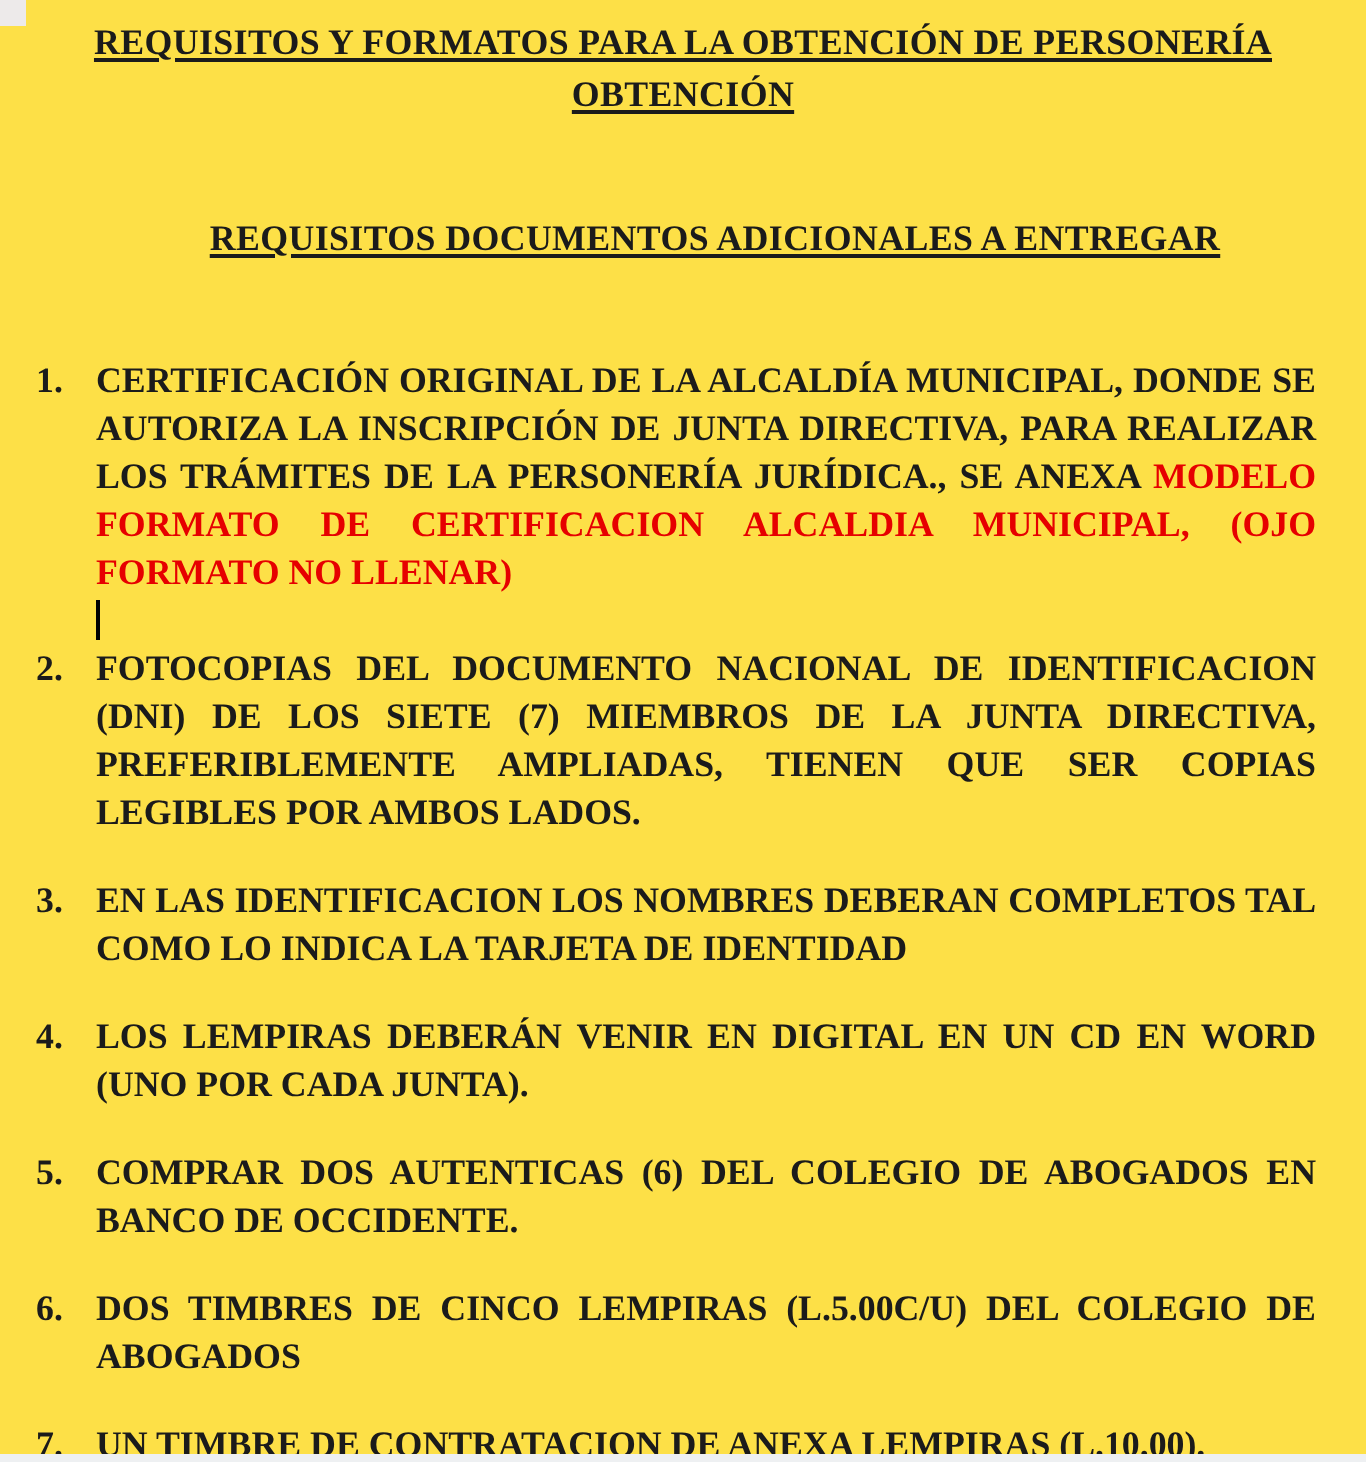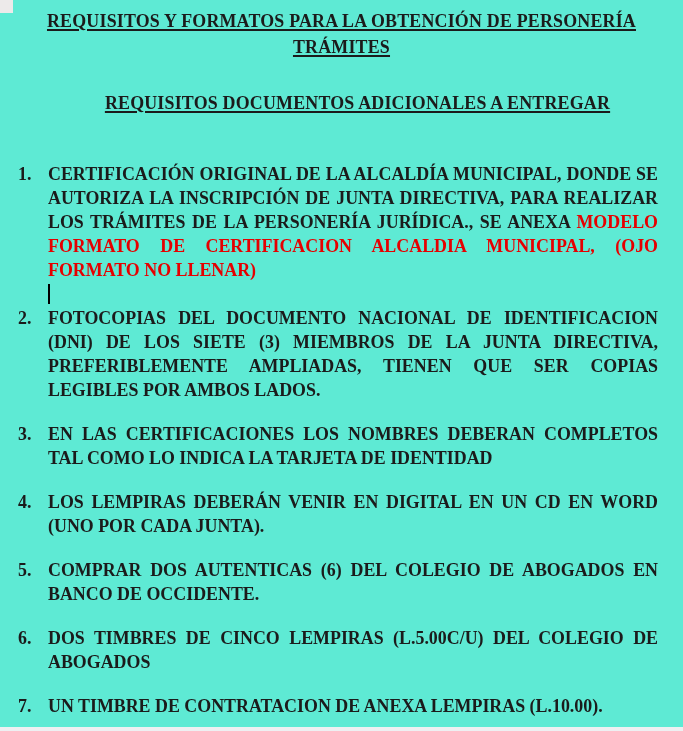--- a/index.html
+++ b/index.html
@@ -12,21 +12,21 @@
     height: 731px;
     overflow: hidden;
     font-family: "Liberation Serif", "DejaVu Serif", serif;
     color: var(--text-color, #1b1b1b);
   }
   .page {
     position: relative;
     width: 683px;
     height: 731px;
     overflow: hidden;
-    background: #5eead4;
+    background: #fde047;
   }
   .corner-artifact {
     position: absolute;
     left: 0;
     top: 0;
     width: 13px;
     height: 13px;
     background: #edeaea;
   }
   .bottom-edge {
@@ -45,21 +45,21 @@
     line-height: 26px;
     letter-spacing: 0.2px;
   }
   .heading-block .u,
   .section-heading .u {
     text-decoration: underline;
     text-decoration-thickness: 2px;
     text-underline-offset: 2px;
   }
   .section-heading {
-    margin-top: 30px;
+    margin-top: 46px;
     text-align: center;
     font-weight: bold;
     font-size: 17.9px;
     line-height: 26px;
     letter-spacing: 0.2px;
     padding-left: 32px;
   }
   .req-list {
     margin: 46px 25px 0 18px;
   }
@@ -100,39 +100,39 @@
   }
 </style>
 </head>
 <body style="--text-color: #1b1b1b; --red-color: #e60000;">
 
 <div class="page">
   <div class="corner-artifact"></div>
 
   <div class="heading-block">
     <div><span class="u">REQUISITOS Y FORMATOS PARA LA OBTENCIÓN DE PERSONERÍA</span></div>
-    <div><span class="u">TRÁMITES</span></div>
+    <div><span class="u">OBTENCIÓN</span></div>
   </div>
 
   <div class="section-heading">
     <span class="u">REQUISITOS DOCUMENTOS ADICIONALES A ENTREGAR</span>
   </div>
 
   <div class="req-list">
       <div class="req-item no-gap">
         <span class="req-num">1.</span>
         <div class="req-body"><span class="seg-bold">CERTIFICACIÓN ORIGINAL DE LA ALCALDÍA MUNICIPAL, DONDE </span><span class="seg-normal">SE AUTORIZA LA INSCRIPCIÓN DE JUNTA DIRECTIVA, PARA REALIZAR LOS TRÁMITES DE LA PERSONERÍA JURÍDICA., SE ANEXA </span><span class="seg-red-bold">MODELO FORMATO DE CERTIFICACION ALCALDIA MUNICIPAL, (OJO FORMATO NO LLENAR)</span><div class="caret-line"><span class="text-caret"></span></div></div>
       </div>
       <div class="req-item">
         <span class="req-num">2.</span>
-        <div class="req-body"><span class="seg-normal">FOTOCOPIAS DEL DOCUMENTO NACIONAL DE IDENTIFICACION (DNI) DE LOS SIETE (3) MIEMBROS DE LA JUNTA DIRECTIVA, PREFERIBLEMENTE AMPLIADAS, TIENEN QUE SER COPIAS LEGIBLES POR AMBOS LADOS.</span></div>
+        <div class="req-body"><span class="seg-normal">FOTOCOPIAS DEL DOCUMENTO NACIONAL DE IDENTIFICACION (DNI) DE LOS SIETE (7) MIEMBROS DE LA JUNTA DIRECTIVA, PREFERIBLEMENTE AMPLIADAS, TIENEN QUE SER COPIAS LEGIBLES POR AMBOS LADOS.</span></div>
       </div>
       <div class="req-item">
         <span class="req-num">3.</span>
-        <div class="req-body"><span class="seg-normal">EN LAS CERTIFICACIONES LOS NOMBRES DEBERAN COMPLETOS TAL COMO LO INDICA LA TARJETA DE IDENTIDAD</span></div>
+        <div class="req-body"><span class="seg-normal">EN LAS IDENTIFICACION LOS NOMBRES DEBERAN COMPLETOS TAL COMO LO INDICA LA TARJETA DE IDENTIDAD</span></div>
       </div>
       <div class="req-item">
         <span class="req-num">4.</span>
         <div class="req-body"><span class="seg-normal">LOS LEMPIRAS DEBERÁN VENIR EN DIGITAL EN UN CD EN WORD (UNO POR CADA JUNTA).</span></div>
       </div>
       <div class="req-item">
         <span class="req-num">5.</span>
         <div class="req-body"><span class="seg-normal">COMPRAR DOS AUTENTICAS (6) DEL COLEGIO DE ABOGADOS EN BANCO DE OCCIDENTE.</span></div>
       </div>
       <div class="req-item">

